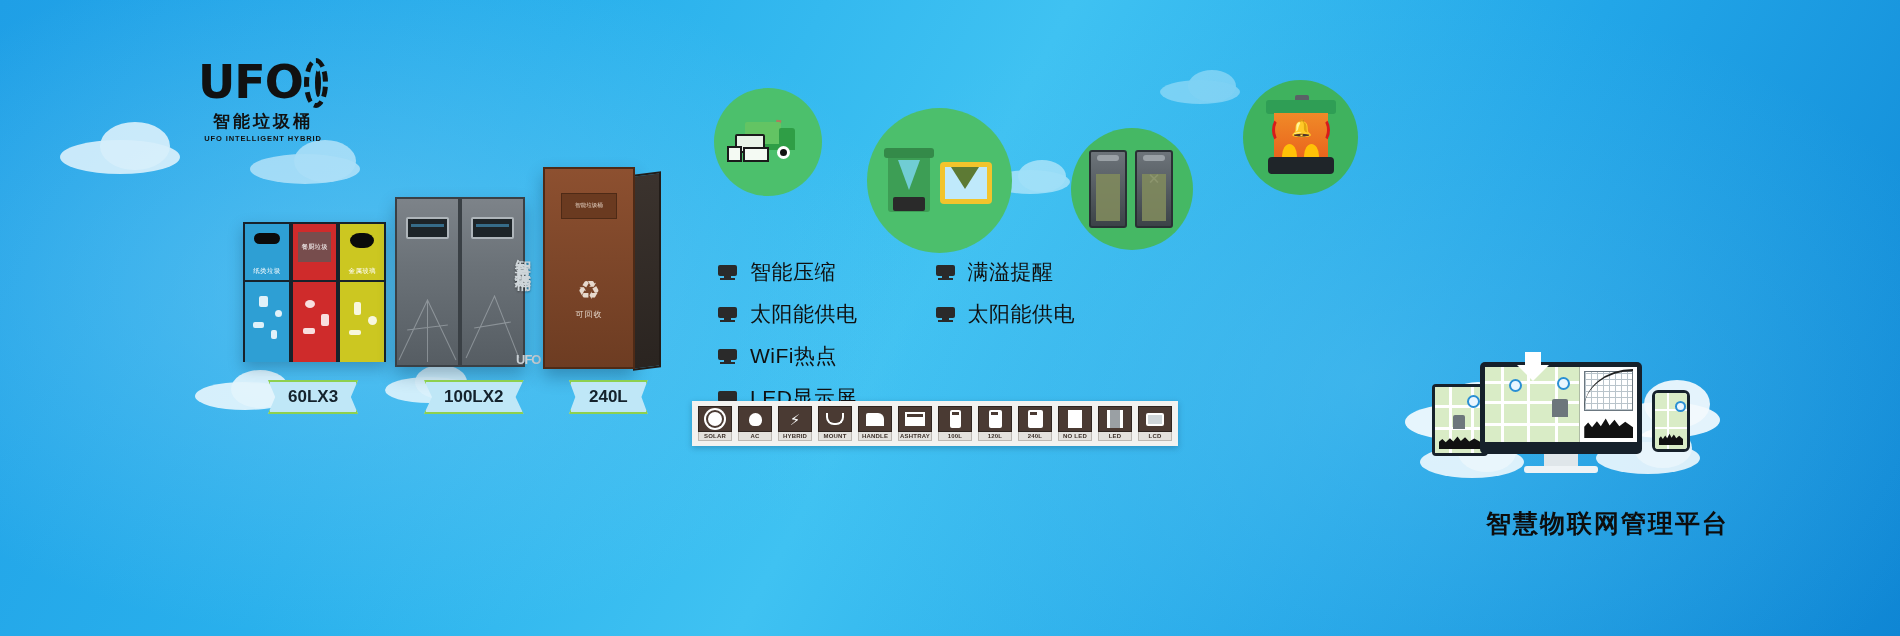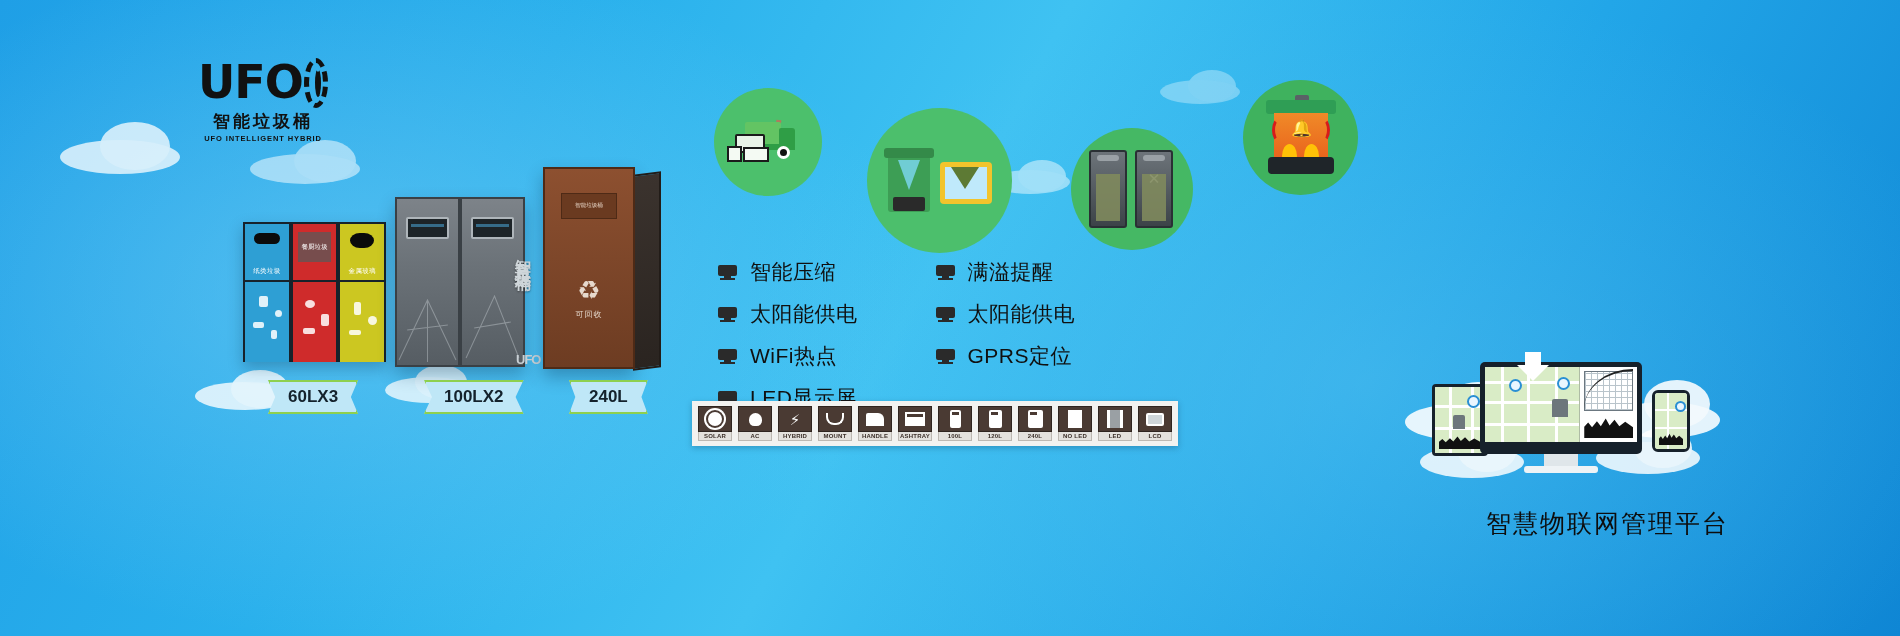--- a/index.html
+++ b/index.html
@@ -208,21 +208,21 @@
   .curve{ position:absolute; left:4px; top:4px; right:4px; height:40px; border-bottom:2px solid transparent;}
   .curve:after{ content:""; position:absolute; left:0; bottom:0; width:100%; height:100%;
       border-top:2px solid #222; border-radius:100% 0 0 0; }
   .silhouette{ position:absolute; left:4px; bottom:4px; right:4px; height:28px; background:#111;
       clip-path:polygon(0 100%,0 60%,8% 45%,16% 62%,26% 40%,34% 58%,44% 30%,52% 55%,62% 35%,72% 58%,84% 42%,100% 62%,100% 100%);}
   .pin{ position:absolute; width:13px; height:13px; border-radius:50%; border:2px solid #2a8fd4; background:#eaf6ff;}
   #dash .bldg{ position:absolute; left:44%; top:42%; width:16px; height:18px; background:#6d767c; border-radius:2px 2px 0 0;}
 
   #platformtitle{
     position:absolute; left:1486px; top:507px;
-    font-size:25px; color:#0d0d0d; font-weight:400; letter-spacing:2px;
+    font-size:25px; color:#0d0d0d; font-weight:700; letter-spacing:2px;
   }
 </style>
 </head>
 <body>
 
 <div id="stage">
 
   <div class="cloudgrp" style="left:60px;top:120px;width:180px;height:60px;">
     <div class="cloud" style="left:0;top:20px;width:120px;height:34px;"></div>
     <div class="cloud" style="left:40px;top:2px;width:70px;height:48px;"></div>
@@ -437,28 +437,20 @@
           </span>
         <span class="ftxt">满溢提醒</span>
       </div>
       <div class="frow">
         <span class="fmon">
             <span class="sc"></span>
             <span class="st"></span>
             <span class="bs"></span>
           </span>
         <span class="ftxt">太阳能供电</span>
-      </div>
-      <div class="frow">
-        <span class="fmon">
-            <span class="sc"></span>
-            <span class="st"></span>
-            <span class="bs"></span>
-          </span>
-        <span class="ftxt">GPRS定位</span>
       </div>
     </div>
   </div>
 
   <div id="strip">
     <div class="sicon">
       <div class="box">
           <span class="g-sun"></span>
         </div>
       <div class="cap">SOLAR</div>

